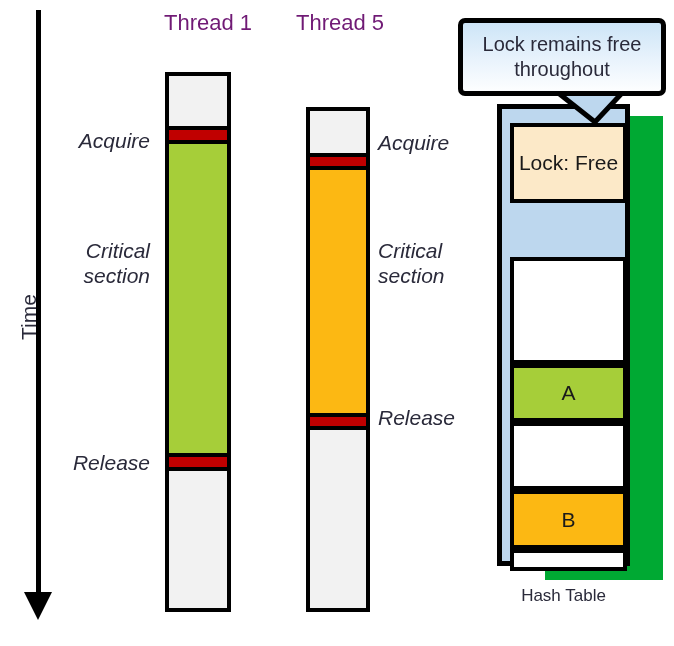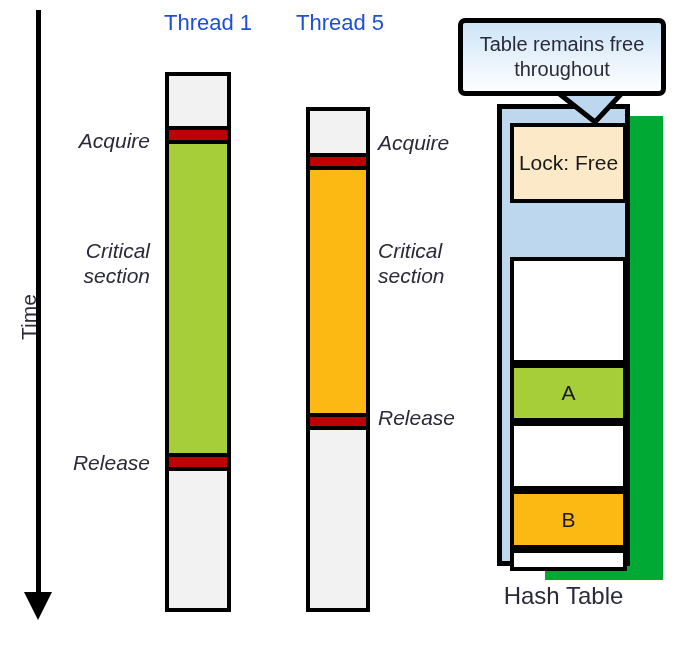--- a/index.html
+++ b/index.html
@@ -71,21 +71,21 @@
   }
   .seg { width: 100%; box-sizing: border-box; }
   .seg-idle { background: #F2F2F2; }
   .seg-lock { background: #C00000; border-top: 4px solid #000; border-bottom: 4px solid #000; }
   .seg-crit-green { background: #A6CE39; }
   .seg-crit-orange { background: #FCB813; }
 
   .thread-title {
     position: absolute;
     font-size: 22px;
-    color: #1d4ed8;
+    color: #701a75;
     text-align: center;
     white-space: nowrap;
   }
 
   
   #hash-shadow {
     position: absolute;
     left: 545px;
     top: 116px;
     width: 118px;
@@ -147,21 +147,21 @@
     width: 70px;
     height: 34px;
   }
 
   #hash-caption {
     position: absolute;
     left: 497px;
     top: 582px;
     width: 133px;
     text-align: center;
-    font-size: 24px;
+    font-size: 17px;
     line-height: 28px;
     color: #2a2a3a;
   }
 </style>
 </head>
 <body>
 
 <div id="canvas">
 
   <div id="time-axis-line"></div>
@@ -211,16 +211,16 @@
 
   <div id="hash-caption">Hash
 Table</div>
 
   <svg id="callout-tail" viewBox="0 0 70 34">
     <polygon points="2,2 68,2 40,32" fill="#BDD7EE" stroke="#000000" stroke-width="5" stroke-linejoin="round"></polygon>
     <rect x="2" y="0" width="66" height="5" fill="#CDE5F7"></rect>
   </svg>
 
   <div id="callout-box">
-    <span>Table remains free throughout</span>
+    <span>Lock remains free throughout</span>
   </div>
 
 </div>
 
 </body></html>

